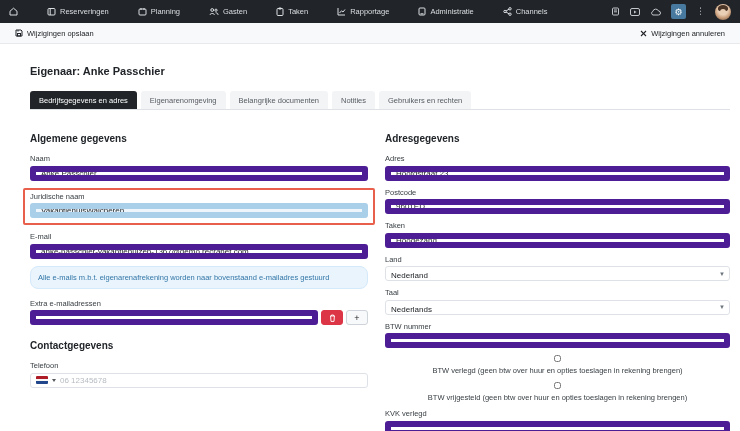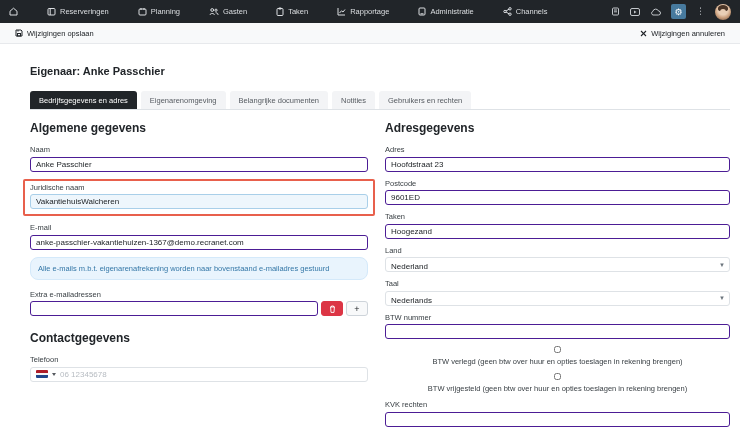--- a/index.html
+++ b/index.html
@@ -36,24 +36,24 @@
   .page-title { font-size:11px; font-weight:bold; margin-top:21px; }
 
   .tabs { display:flex; gap:4px; border-bottom:1px solid #dee2e6; margin-top:14px; }
   .tab { font-size:7.5px; padding:4.5px 9px; background:#f3f4f6; color:#565b61;
     border-radius:3px 3px 0 0; cursor:pointer; white-space:nowrap; }
   .tab.active { background:#212529; color:#fff; }
 
   .columns { display:grid; grid-template-columns:338px 1fr; column-gap:17px; margin-top:11px; }
   .row2 { margin-top:15px; }
 
-  .sec-title { font-size:12px; font-weight:bold; margin-bottom:10px; }
+  .sec-title { font-size:10px; font-weight:bold; margin-bottom:10px;margin-top:12px; }
   .field { margin-bottom:7px; }
   .field > label, .flabel { display:block; font-size:7.5px; color:#3a4045; margin-bottom:2.5px; }
-  .input { display:block; width:100%; height:15px; border:1px solid #4c1d95; border-radius:3px;
+  .input { display:block; width:100%; height:15px; border:6px solid #4c1d95; border-radius:3px;
     font-size:8px; padding:0 5px; color:#212529; background:#fff;
     font-family:"Liberation Sans", sans-serif; outline:none; }
   .input::placeholder { color:#aeb4ba; }
   .input.focused { background:#eef6fc; border-color:#a9cfe9; }
 
   .annotation { border:2px solid #e8604c; border-radius:2px;
     margin:1px -7px 7px -7px; padding:2px 5px 5px; }
   .annotation .field { margin-bottom:0; }
 
   .alert { background:#e9f4fd; border:1px solid #d4e9fa; color:#3477a7;
@@ -298,21 +298,21 @@
       <label class="check">
         <input type="checkbox" style="">
         <span>BTW verlegd (geen btw over huur en opties toeslagen in rekening brengen)</span>
       </label>
       <label class="check">
         <input type="checkbox" style="">
         <span>BTW vrijgesteld (geen btw over huur en opties toeslagen in rekening brengen)</span>
       </label>
 
       <div class="field">
-        <label>KVK rechten</label>
+        <label>KVK verlegd</label>
         <input class="input" value="" style="">
       </div>
 
       <div class="row2">
         <div class="sec-title">Bankgegevens</div>
 
       </div>
     </div>
   </div>
 </div>

